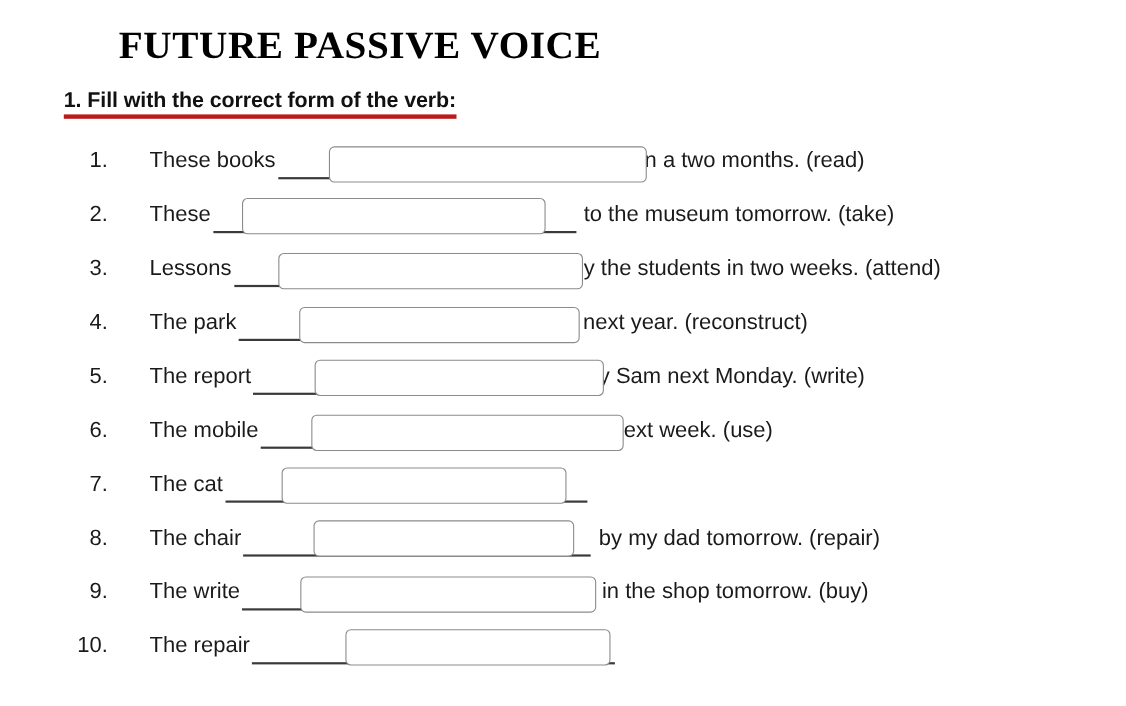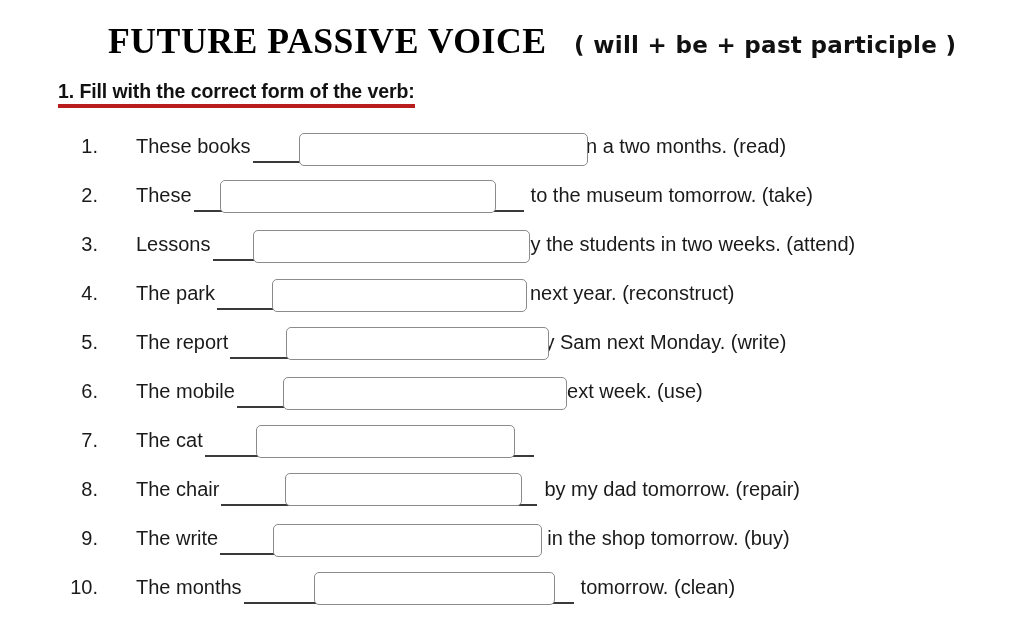--- a/index.html
+++ b/index.html
@@ -110,21 +110,20 @@
     padding: 0 6px;
     outline: none;
     z-index: 5;
   }
 </style>
 </head>
 <body>
 
 <div class="header">
   <div class="worksheet-title">FUTURE PASSIVE VOICE</div>
-  <div class="worksheet-formula">( will  +   be  +  past participle )</div>
 </div>
 
 <div>
   <div class="instruction">1. Fill with the correct form of the verb:</div>
 </div>
 
 <ol class="exercise-list" id="exercise-list">
     <li class="exercise-item">
       <span class="item-number">1.</span>
       <span class="item-prefix">These books</span>
@@ -182,18 +181,17 @@
     </li>
     <li class="exercise-item">
       <span class="item-number">9.</span>
       <span class="item-prefix">The write</span>
       <span class="blank-line" style="width: 320px;"></span>
       <span class="item-suffix">in the shop tomorrow. (buy)</span>
       <input type="text" class="answer-box" style="left: 273px; width: 269px; top: calc(50% - 15px);">
     </li>
     <li class="exercise-item">
       <span class="item-number">10.</span>
-      <span class="item-prefix">The months</span>
+      <span class="item-prefix">The repair</span>
       <span class="blank-line" style="width: 330px;"></span>
-      <span class="item-suffix">tomorrow. (clean)</span>
       <input type="text" class="answer-box" style="left: 314px; width: 241px; top: calc(50% - 16px);">
     </li>
   </ol>
 
 </body></html>

